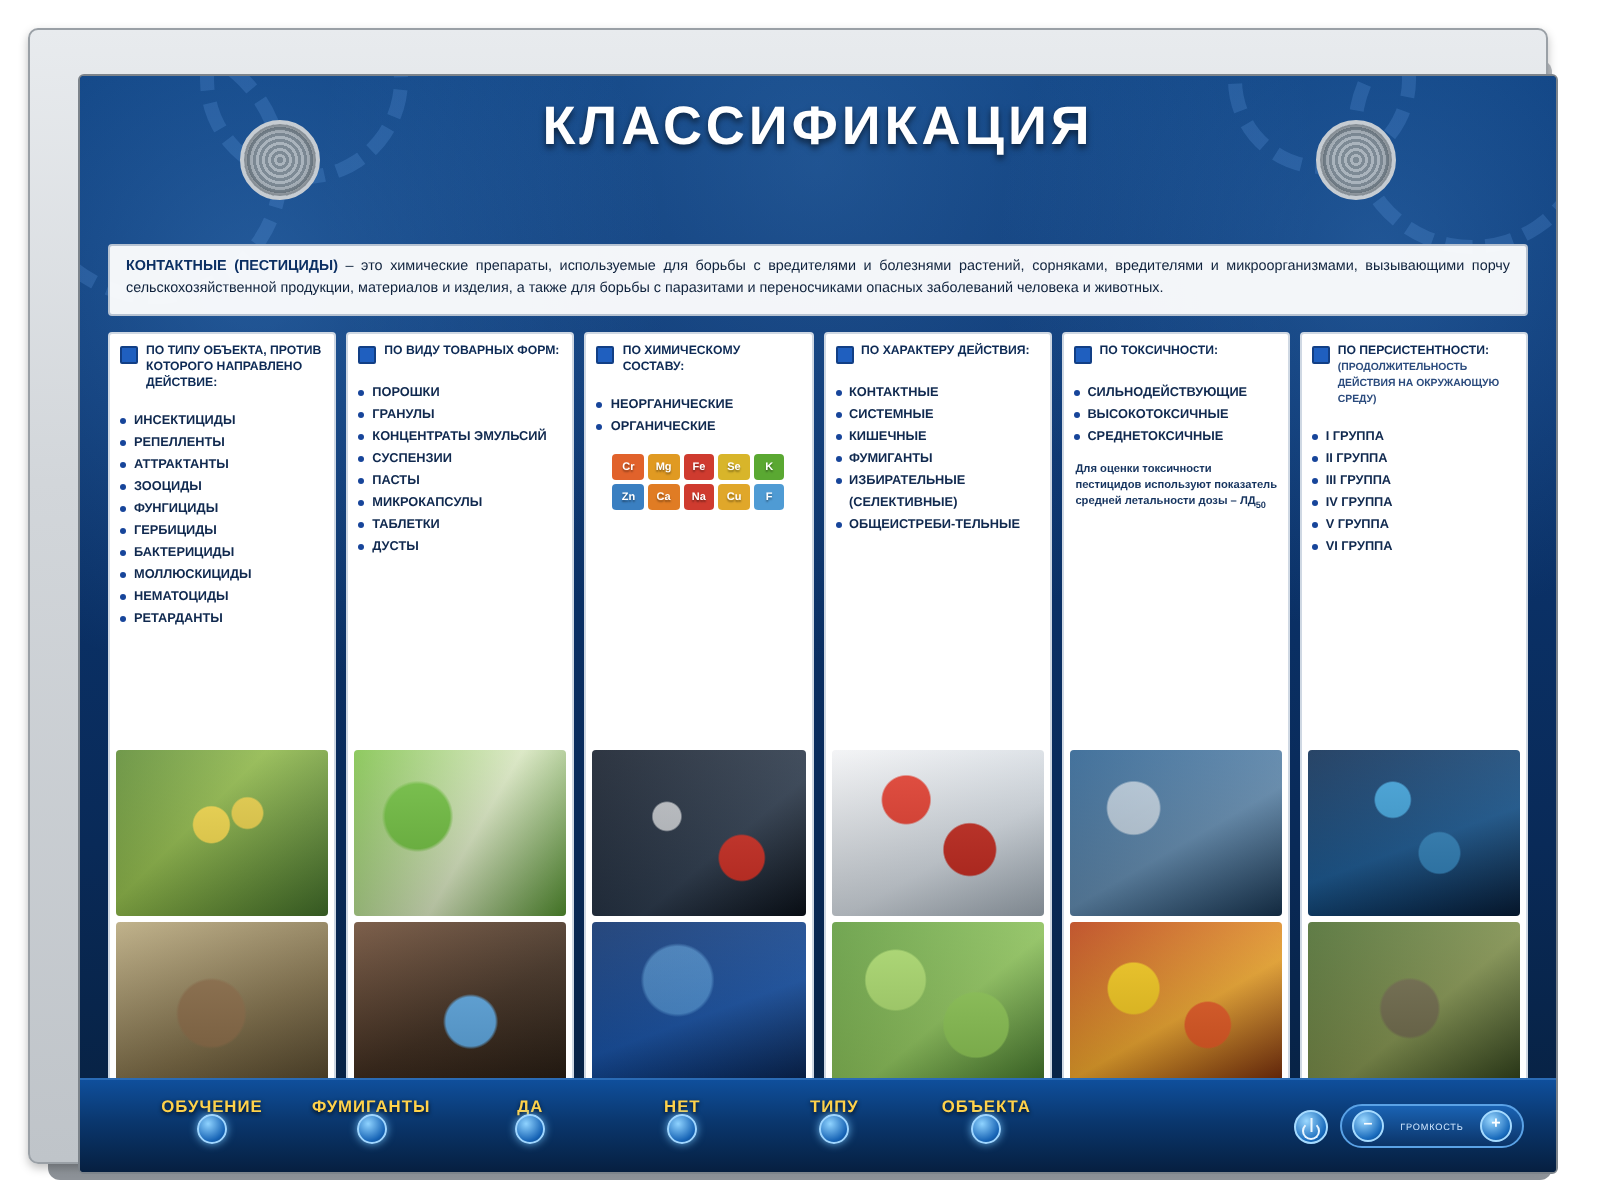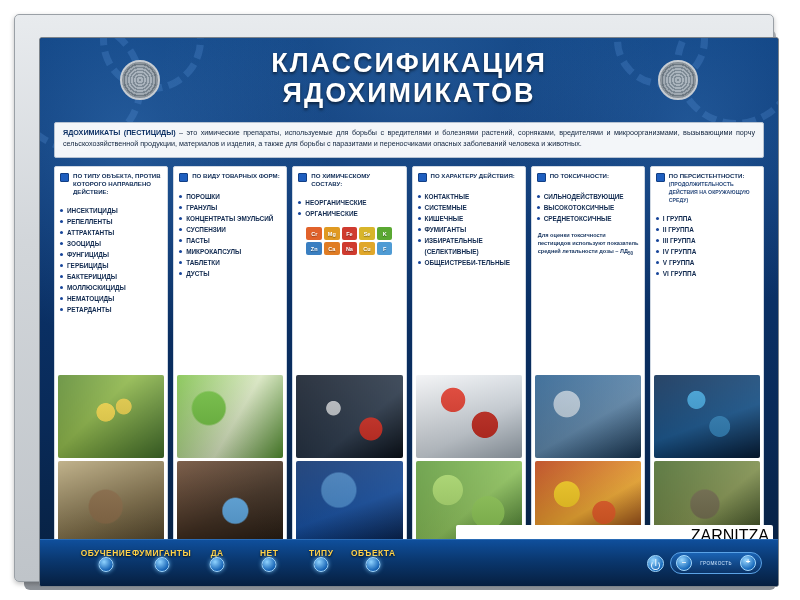--- a/index.html
+++ b/index.html
@@ -229,20 +229,21 @@
     position: absolute;
     left: 0; bottom: 0;
     width: 738px; height: 46px;
     background: linear-gradient(180deg,#0f4f9c 0%, #0a376e 45%, #061f40 100%);
     border-top: 1px solid #2a6bb5;
   }
   .btn-row {
     position: absolute;
     left: 40px; top: 8px;
     display: flex;
+    gap: 24px;
   }
   .ctl-btn {
     position: relative;
     color: #ffd24a;
     font-size: 8.4px;
     font-weight: bold;
     letter-spacing: .5px;
     text-shadow: 0 1px 2px rgba(0,0,0,.8);
     padding-bottom: 14px;
     text-align: center;
@@ -339,26 +340,25 @@
         <div class="gear" style="left:60px; top:-50px; width:90px; height:90px;"></div>
         <div class="gear" style="right:-20px; top:-35px; width:110px; height:110px;"></div>
         <div class="gear" style="right:70px; top:-45px; width:80px; height:80px;"></div>
       </div>
 
       <div class="header">
         <div class="speaker left"></div>
         <div class="speaker right"></div>
         <div class="title">
           <div>КЛАССИФИКАЦИЯ</div>
-          <div>ЯДОХИМИКАТОВ</div>
         </div>
       </div>
 
       <div class="definition">
-        <b>ЯДОХИМИКАТЫ (ПЕСТИЦИДЫ)</b><span> – это химические препараты, используемые для борьбы с вредителями и болезнями растений, сорняками, вредителями и микроорганизмами, вызывающими порчу сельскохозяйственной продукции, материалов и изделия, а также для борьбы с паразитами и переносчиками опасных заболеваний человека и животных.</span>
+        <b>КОНТАКТНЫЕ (ПЕСТИЦИДЫ)</b><span> – это химические препараты, используемые для борьбы с вредителями и болезнями растений, сорняками, вредителями и микроорганизмами, вызывающими порчу сельскохозяйственной продукции, материалов и изделия, а также для борьбы с паразитами и переносчиками опасных заболеваний человека и животных.</span>
       </div>
 
       <div class="columns">
 
         <div class="col">
           <div class="col-head">
             <span class="bullet-sq"></span>
             <div class="col-title">ПО ТИПУ ОБЪЕКТА, ПРОТИВ КОТОРОГО НАПРАВЛЕНО ДЕЙСТВИЕ:</div>
           </div>
           <ul class="col-list">
@@ -513,21 +513,20 @@
                    linear-gradient(160deg,#0b2b52,#17548c 55%,#061a33 100%);"></div>
             <div class="tile" style="background:
                    radial-gradient(circle at 48% 52%, #6f6a4a 0 20%, rgba(111,106,74,0) 22%),
                    linear-gradient(140deg,#4a6b2e,#7f8f4c 55%,#2a3a17 100%);"></div>
           </div>
         </div>
 
       </div>
 
       <div class="logo-box">
-        <div class="brand">ZARNITZA</div>
         <div class="meta">ИЗГОТОВИТЕЛЬ: ООО «ЗАРНИЦА»</div>
         <div class="meta">WWW.ZARNITZA.RU   ТЕЛ: (495)797-66-96</div>
       </div>
 
       <div class="bottombar">
         <div class="btn-row">
           <div class="ctl-btn">
             <span>ОБУЧЕНИЕ</span>
             <span class="dot"></span>
           </div>

